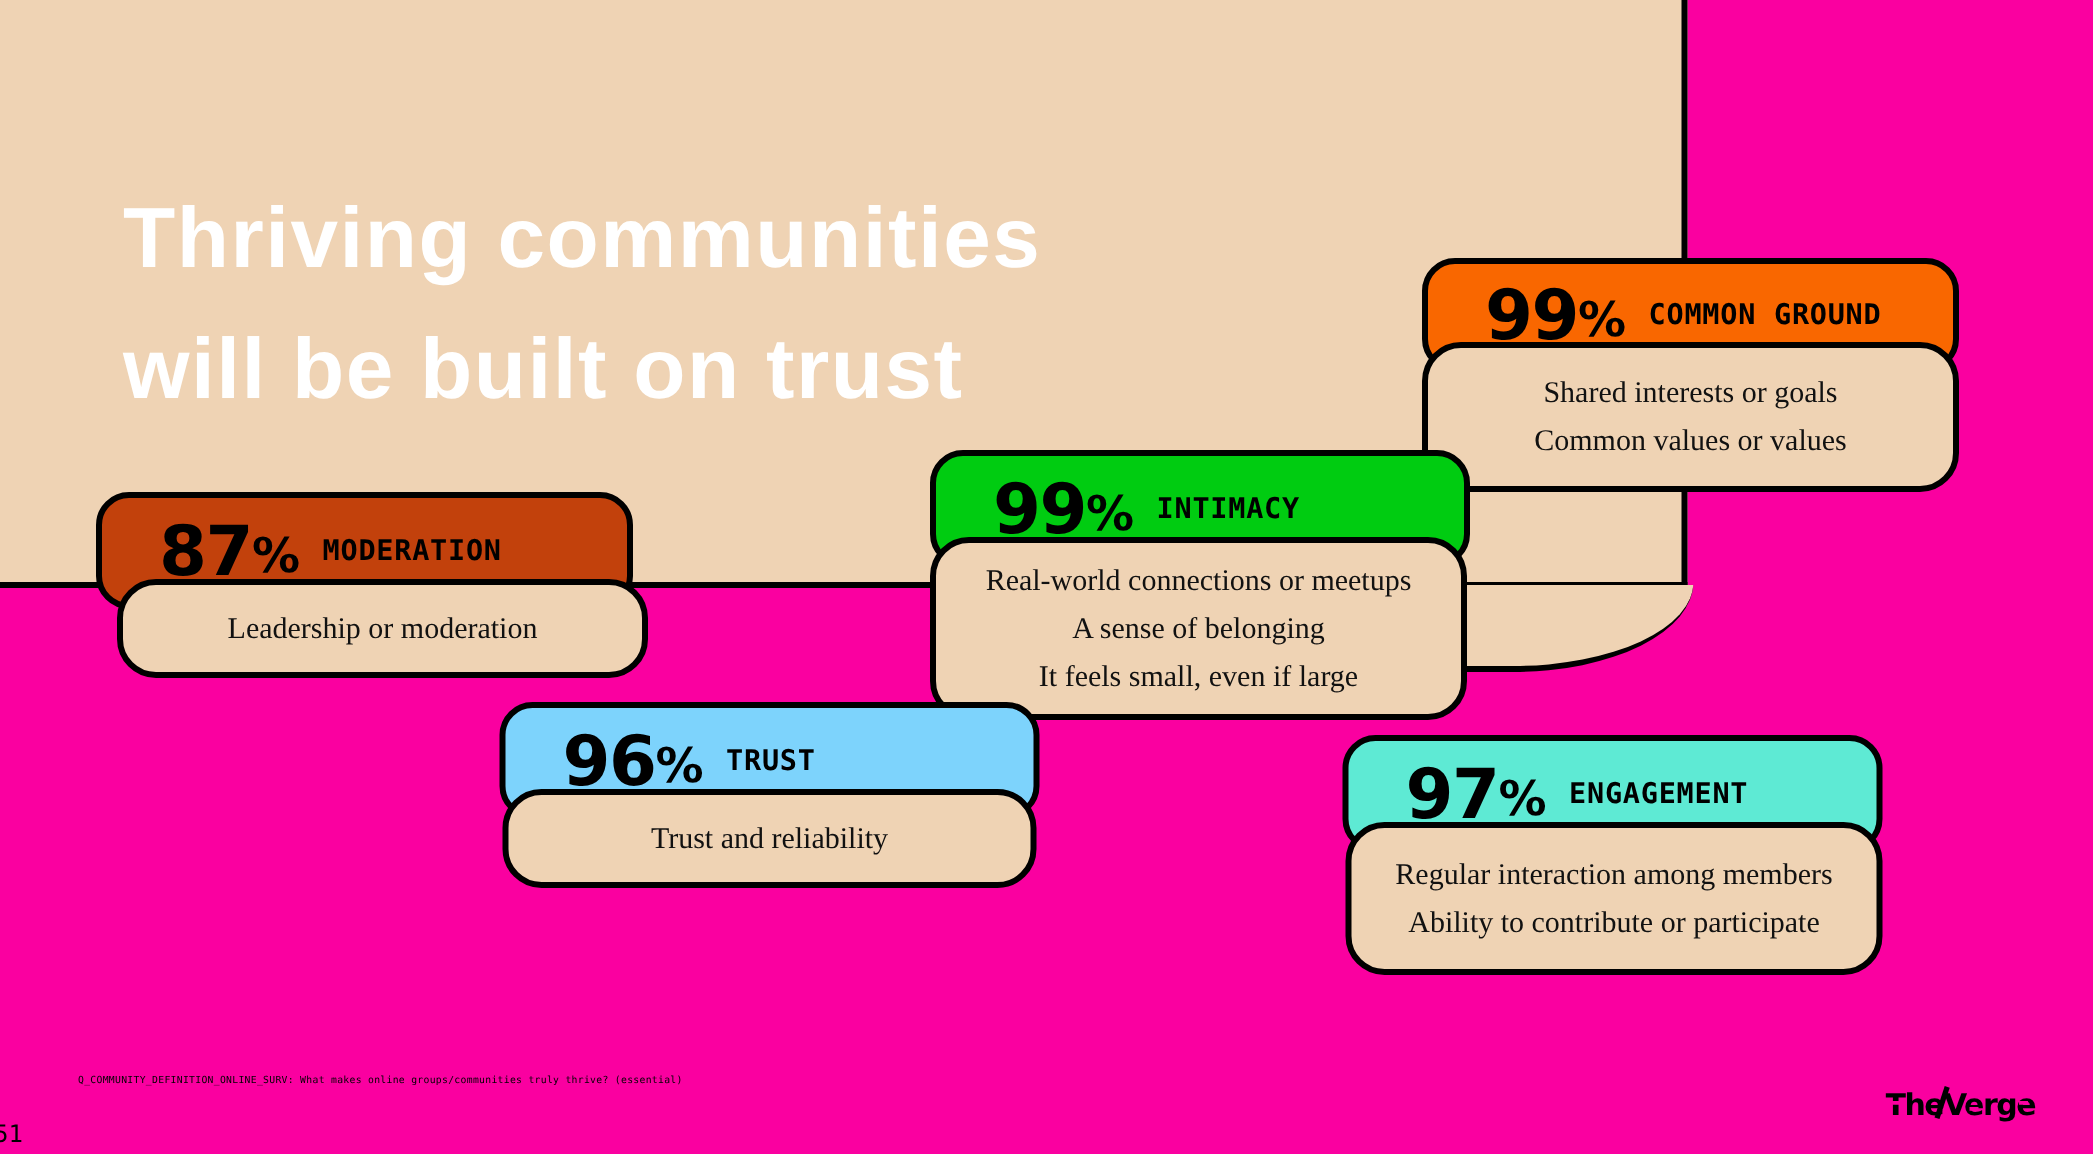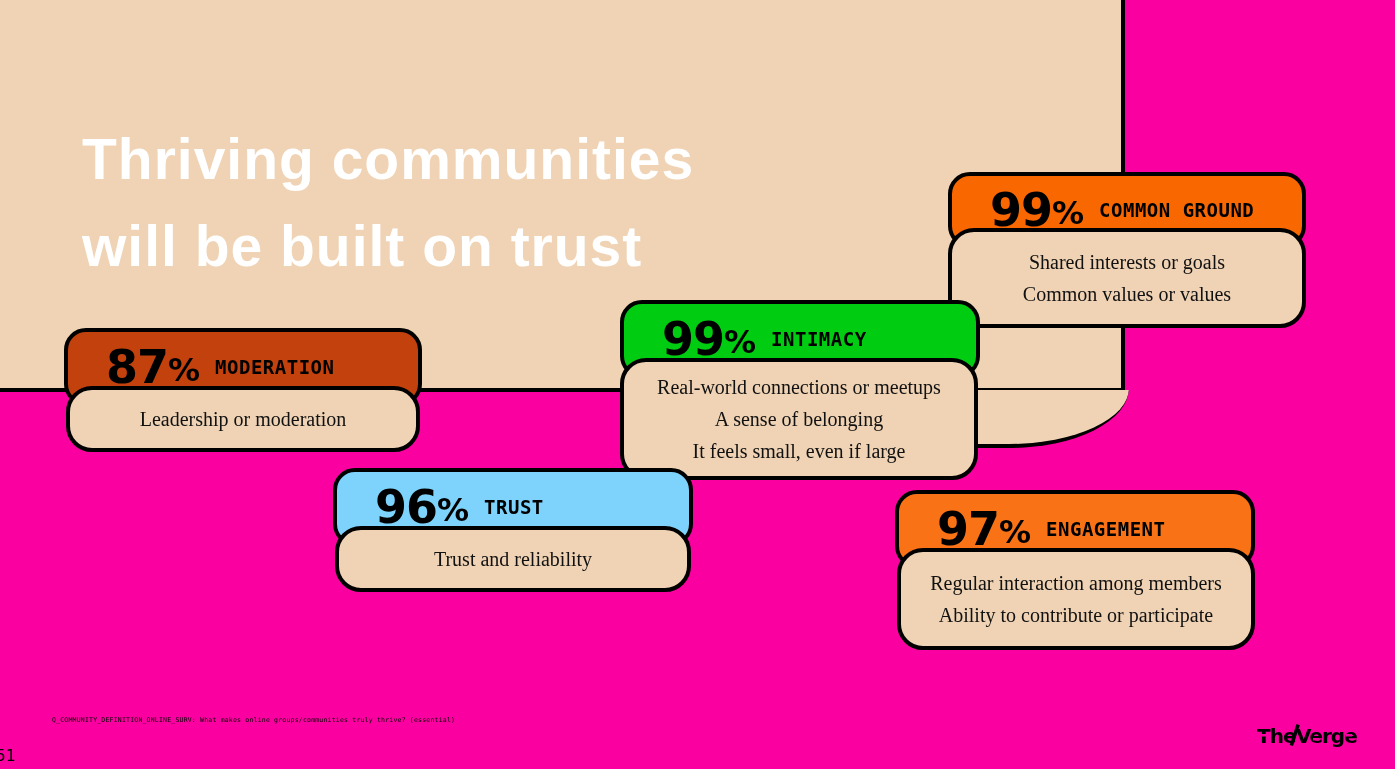--- a/index.html
+++ b/index.html
@@ -111,32 +111,32 @@
     line-height: 1.0;
     color: #111;
     text-align: center;
     white-space: nowrap;
     padding: 6px 0;
   }
 
   
   #card-moderation     { left: 64px;  top: 328px; width: 358px; z-index: 6; }
   #card-moderation .card-head { height: 78px; background: #c2410c; }
-  #card-moderation .card-body { height: 66px; margin-left: 2px; width: 354px;}
+  #card-moderation .card-body { height: 66px; margin-left: 14px; width: 354px;}
 
   #card-trust          { left: 333px; top: 468px; width: 360px; z-index: 7; }
   #card-trust .card-head { height: 78px; background: #7dd3fc; }
   #card-trust .card-body { height: 66px; width: 356px; margin-left: 2px; }
 
   #card-intimacy       { left: 620px; top: 300px; width: 360px; z-index: 5; }
   #card-intimacy .card-head { height: 78px; background: #00CC11; }
   #card-intimacy .card-body { height: 122px; width: 358px; margin-left: 0px; }
 
   #card-engagement     { left: 895px; top: 490px; width: 360px; z-index: 8; }
-  #card-engagement .card-head { height: 78px; background: #f97316; }
+  #card-engagement .card-head { height: 78px; background: #5eead4; }
   #card-engagement .card-body { height: 102px; width: 358px; margin-left: 2px; }
 
   #card-common-ground  { left: 948px; top: 172px; width: 358px; z-index: 4; }
   #card-common-ground .card-head { height: 76px; background: #F96700; padding-left: 38px; }
   #card-common-ground .card-body { height: 100px; width: 358px; margin-left: 0px; }
 
   
   .heading {
     position: absolute;
     left: 82px;

